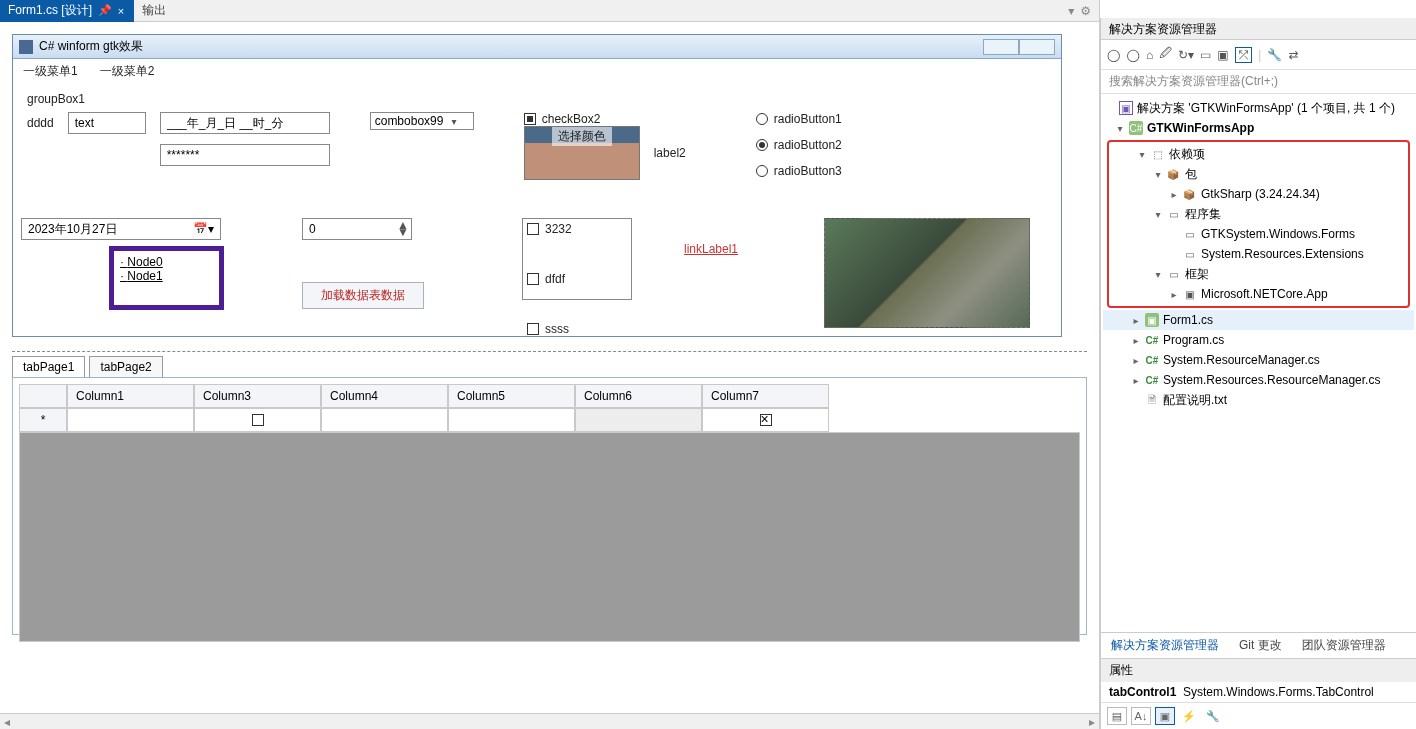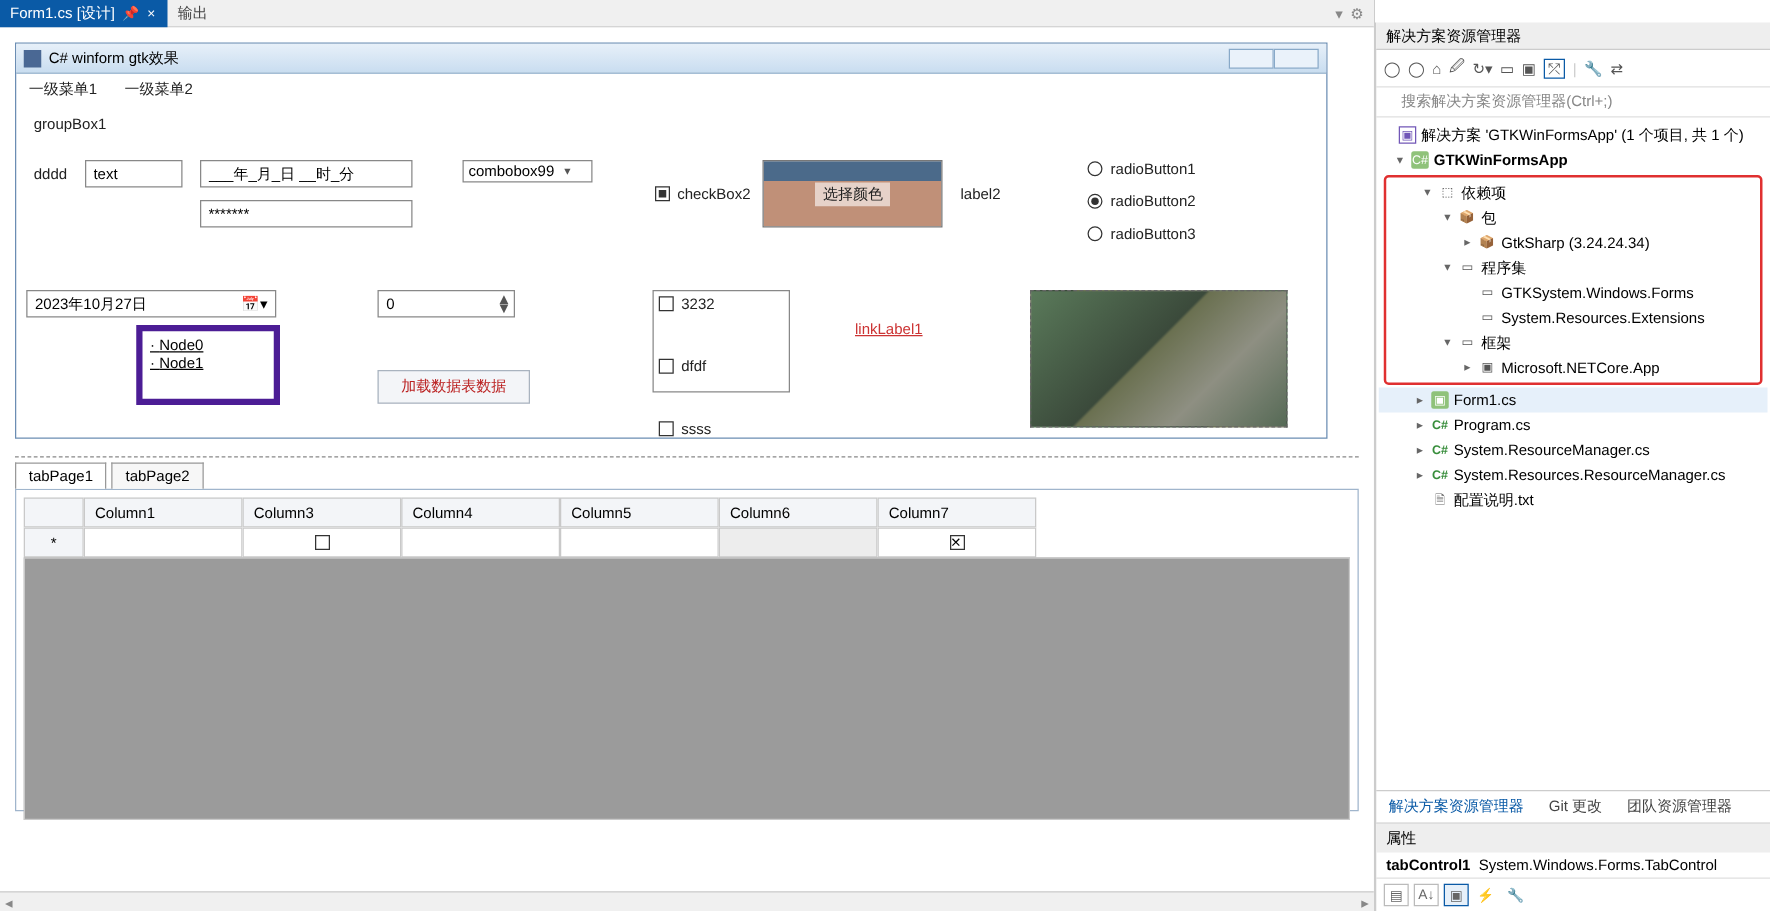--- a/index.html
+++ b/index.html
@@ -34,21 +34,21 @@
 .caret { margin-left:4px; font-size:10px; color:#555;}
 
 .row1 .block1 { display:flex; flex-direction:column; gap:10px; }
 
 .check,.radio { display:flex; align-items:center; gap:6px; color:#222; }
 .cbbox { width:12px;height:12px;border:1px solid #333;display:inline-block;position:relative;}
 .cbbox.checked::after{content:"";position:absolute;left:2px;top:2px;width:6px;height:6px;background:#333;}
 .rdo{width:12px;height:12px;border:1px solid #333;border-radius:50%;display:inline-block;position:relative;}
 .rdo.checked::after{content:"";position:absolute;left:2px;top:2px;width:6px;height:6px;background:#333;border-radius:50%;}
 
-.colorpick { width:144px;height:54px;border:1px solid #777;display:flex;flex-direction:column;align-items:center;justify-content:center;background:linear-gradient(to bottom,#4b6a8a 0%,#4b6a8a 30%,#c09078 30%,#c09078 100%);color:#222;}
+.colorpick { width:116px;height:54px;border:1px solid #777;display:flex;flex-direction:column;align-items:center;background:linear-gradient(to bottom,#4b6a8a 0%,#4b6a8a 30%,#c09078 30%,#c09078 100%);color:#222;}
 .colorpick span{background:rgba(255,255,255,.6);padding:1px 6px;}
 
 .row2 { display:flex; gap:28px; padding:8px 8px; align-items:flex-start; }
 .datebox{border:1px solid #888;height:22px;padding:2px 6px;display:flex;align-items:center;gap:6px;width:200px;justify-content:space-between;}
 .numbox{border:1px solid #888;height:22px;width:110px;display:flex;align-items:center;padding:0 2px 0 6px;justify-content:space-between;}
 .spin{display:flex;flex-direction:column;line-height:7px;font-size:8px;color:#555;}
 .treebox{border:5px solid #4c1d95;width:115px;height:64px;padding:4px 6px;text-decoration:underline;}
 .treebox div::before{content:"· ";}
 .chklist{border:1px solid #888;width:110px;height:82px;padding:3px 4px;display:flex;flex-direction:column;gap:4px;}
 .link{color:#c33;text-decoration:underline;}
@@ -72,21 +72,21 @@
 .cbx-cell.x::before{content:"×";position:absolute;left:0;top:-4px;font-size:14px;}
 
 .hscroll{height:16px;background:#f0f0f0;border-top:1px solid #ccc;display:flex;align-items:center;}
 
 
 .right-pane{width:316px;display:flex;flex-direction:column;border-left:1px solid #ccc;margin-top:18px;}
 .se-title{height:22px;background:#eee;padding:3px 8px;border-bottom:1px solid #ccc;}
 .se-toolbar{display:flex;gap:6px;align-items:center;padding:4px 6px;border-bottom:1px solid #e0e0e0;}
 .se-toolbar span{color:#555;}
 .se-toolbar .box{border:1px solid #0a5aa6;padding:0 3px;}
-.se-search{height:24px;padding:3px 20px;color:#888;border-bottom:1px solid #e0e0e0;}
+.se-search{height:24px;padding:3px 8px;color:#888;border-bottom:1px solid #e0e0e0;}
 .tree{flex:1;overflow:auto;padding:4px 2px;}
 .node{display:flex;align-items:center;gap:4px;height:20px;white-space:nowrap;}
 .node .exp{width:10px;text-align:center;color:#666;font-size:10px;}
 .node .ic{width:14px;height:14px;display:inline-flex;align-items:center;justify-content:center;font-size:10px;}
 .ic.sol{color:#7257b7;border:1px solid #7257b7;}
 .ic.csproj{background:#8fc27a;color:#fff;border-radius:2px;}
 .ic.cs{color:#388e3c;font-weight:bold;}
 .ic.txt{color:#666;}
 .ic.ref{color:#555;}
 .node.sel{background:#e6f0fa;}
@@ -135,32 +135,32 @@
               <span></span>
             </div>
         </div>
         <div class="menu-strip">
           <span>一级菜单1</span>
           <span>一级菜单2</span>
         </div>
 
         <div class="group-box">
           <span class="lbl">groupBox1</span>
-          <div class="row1" style="margin-top:22px;align-items:flex-start;">
+          <div class="row1" style="margin-top:6px;align-items:flex-start;">
             <span class="lbl" style="padding-top:4px;">dddd</span>
             <input class="tb" style="width: 78px;" value="text">
             <div class="block1">
               <input class="tb" style="width: 170px;" value="___年_月_日 __时_分">
               <input class="tb" style="width: 170px;" value="*******">
             </div>
             <div class="combo" style="width:104px;margin-left:26px;">
               <span>combobox99</span>
                 <span class="caret">▾</span>
             </div>
-            <div style="margin-left:36px;display:flex;flex-direction:row;gap:10px;">
+            <div style="margin-left:36px;display:flex;flex-direction:column;">
               <label class="check">
                   <span class="cbbox checked"></span>
                   <span>checkBox2</span>
                 </label>
               <div style="display:flex;gap:14px;align-items:center;">
                 <div class="colorpick">
                     <span>选择颜色</span>
                   </div>
                 <span class="lbl">label2</span>
               </div>

